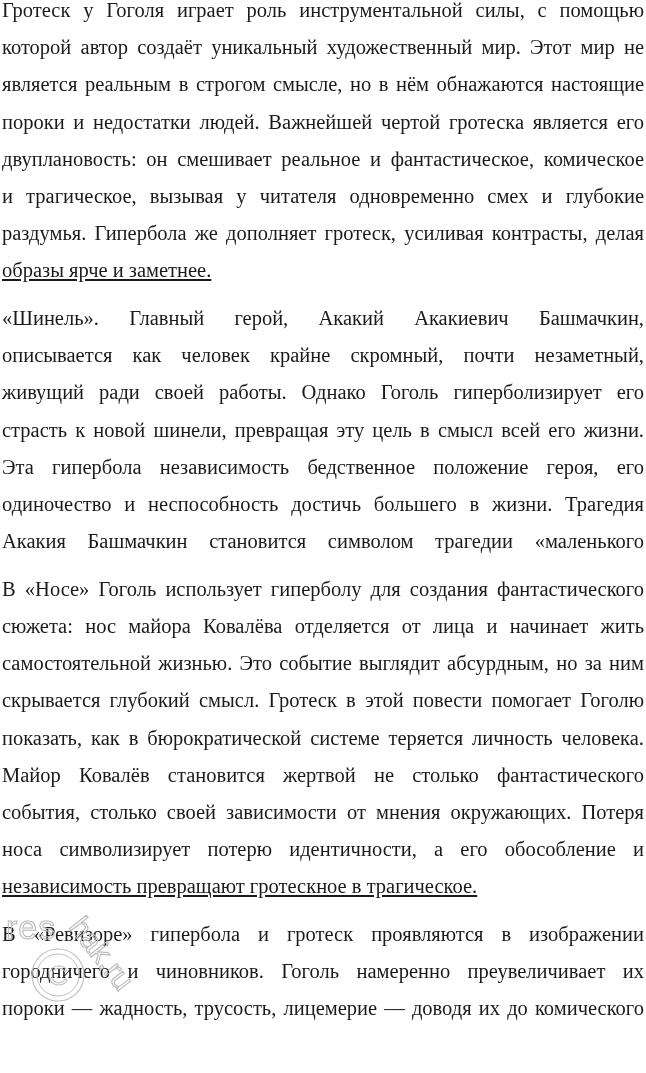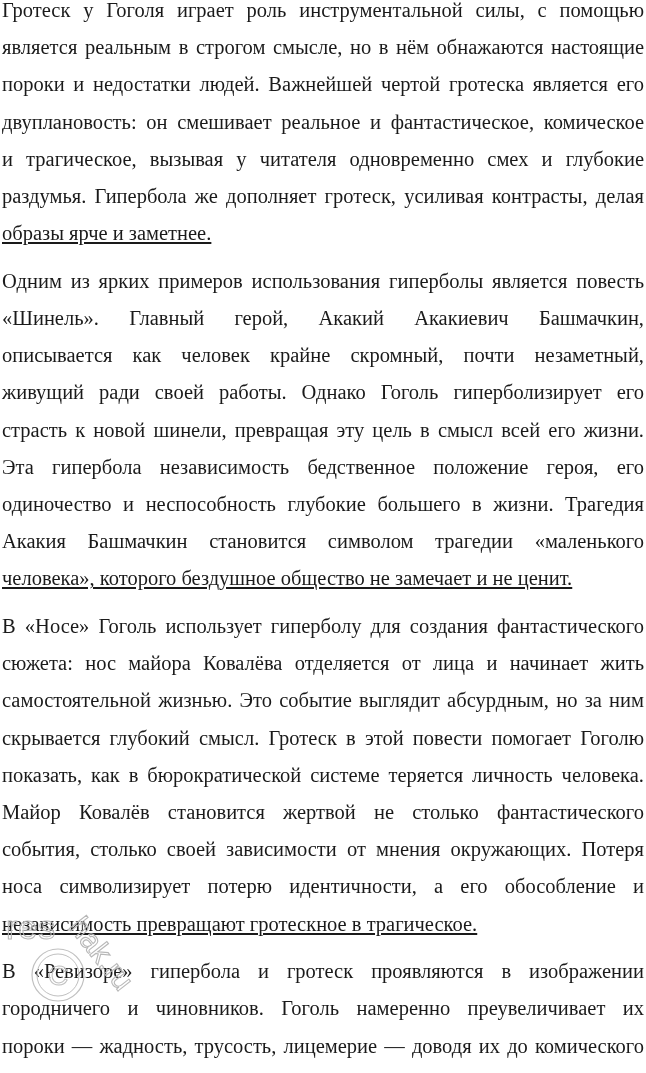--- a/index.html
+++ b/index.html
@@ -55,38 +55,37 @@
       height: 100%;
     }
   </style>
 </head>
 <body>
 
 <div class="page">
 
   <div class="para" style="top:-8px;">
     <span class="line">Гротеск у Гоголя играет роль инструментальной силы, с помощью</span>
+    <span class="line">которой автор создаёт уникальный художественный мир. Этот мир не</span>
     <span class="line">является реальным в строгом смысле, но в нём обнажаются настоящие</span>
     <span class="line">пороки и недостатки людей. Важнейшей чертой гротеска является его</span>
     <span class="line">двуплановость: он смешивает реальное и фантастическое, комическое</span>
     <span class="line">и трагическое, вызывая у читателя одновременно смех и глубокие</span>
     <span class="line">раздумья. Гипербола же дополняет гротеск, усиливая контрасты, делая</span>
     <span class="line last">образы ярче и заметнее.</span>
   </div>
 
   <div class="para">
-    <span class="line">Одним из ярких примеров использования гиперболы является повесть</span>
     <span class="line">«Шинель». Главный герой, Акакий Акакиевич Башмачкин,</span>
     <span class="line">описывается как человек крайне скромный, почти незаметный,</span>
     <span class="line">живущий ради своей работы. Однако Гоголь гиперболизирует его</span>
     <span class="line">страсть к новой шинели, превращая эту цель в смысл всей его жизни.</span>
     <span class="line">Эта гипербола независимость бедственное положение героя, его</span>
-    <span class="line">одиночество и неспособность глубокие большего в жизни. Трагедия</span>
+    <span class="line">одиночество и неспособность достичь большего в жизни. Трагедия</span>
     <span class="line">Акакия Башмачкин становится символом трагедии «маленького</span>
-    <span class="line last">человека», которого бездушное общество не замечает и не ценит.</span>
   </div>
 
   <div class="para">
     <span class="line">В «Носе» Гоголь использует гиперболу для создания фантастического</span>
     <span class="line">сюжета: нос майора Ковалёва отделяется от лица и начинает жить</span>
     <span class="line">самостоятельной жизнью. Это событие выглядит абсурдным, но за ним</span>
     <span class="line">скрывается глубокий смысл. Гротеск в этой повести помогает Гоголю</span>
     <span class="line">показать, как в бюрократической системе теряется личность человека.</span>
     <span class="line">Майор Ковалёв становится жертвой не столько фантастического</span>
     <span class="line">события, столько своей зависимости от мнения окружающих. Потеря</span>

